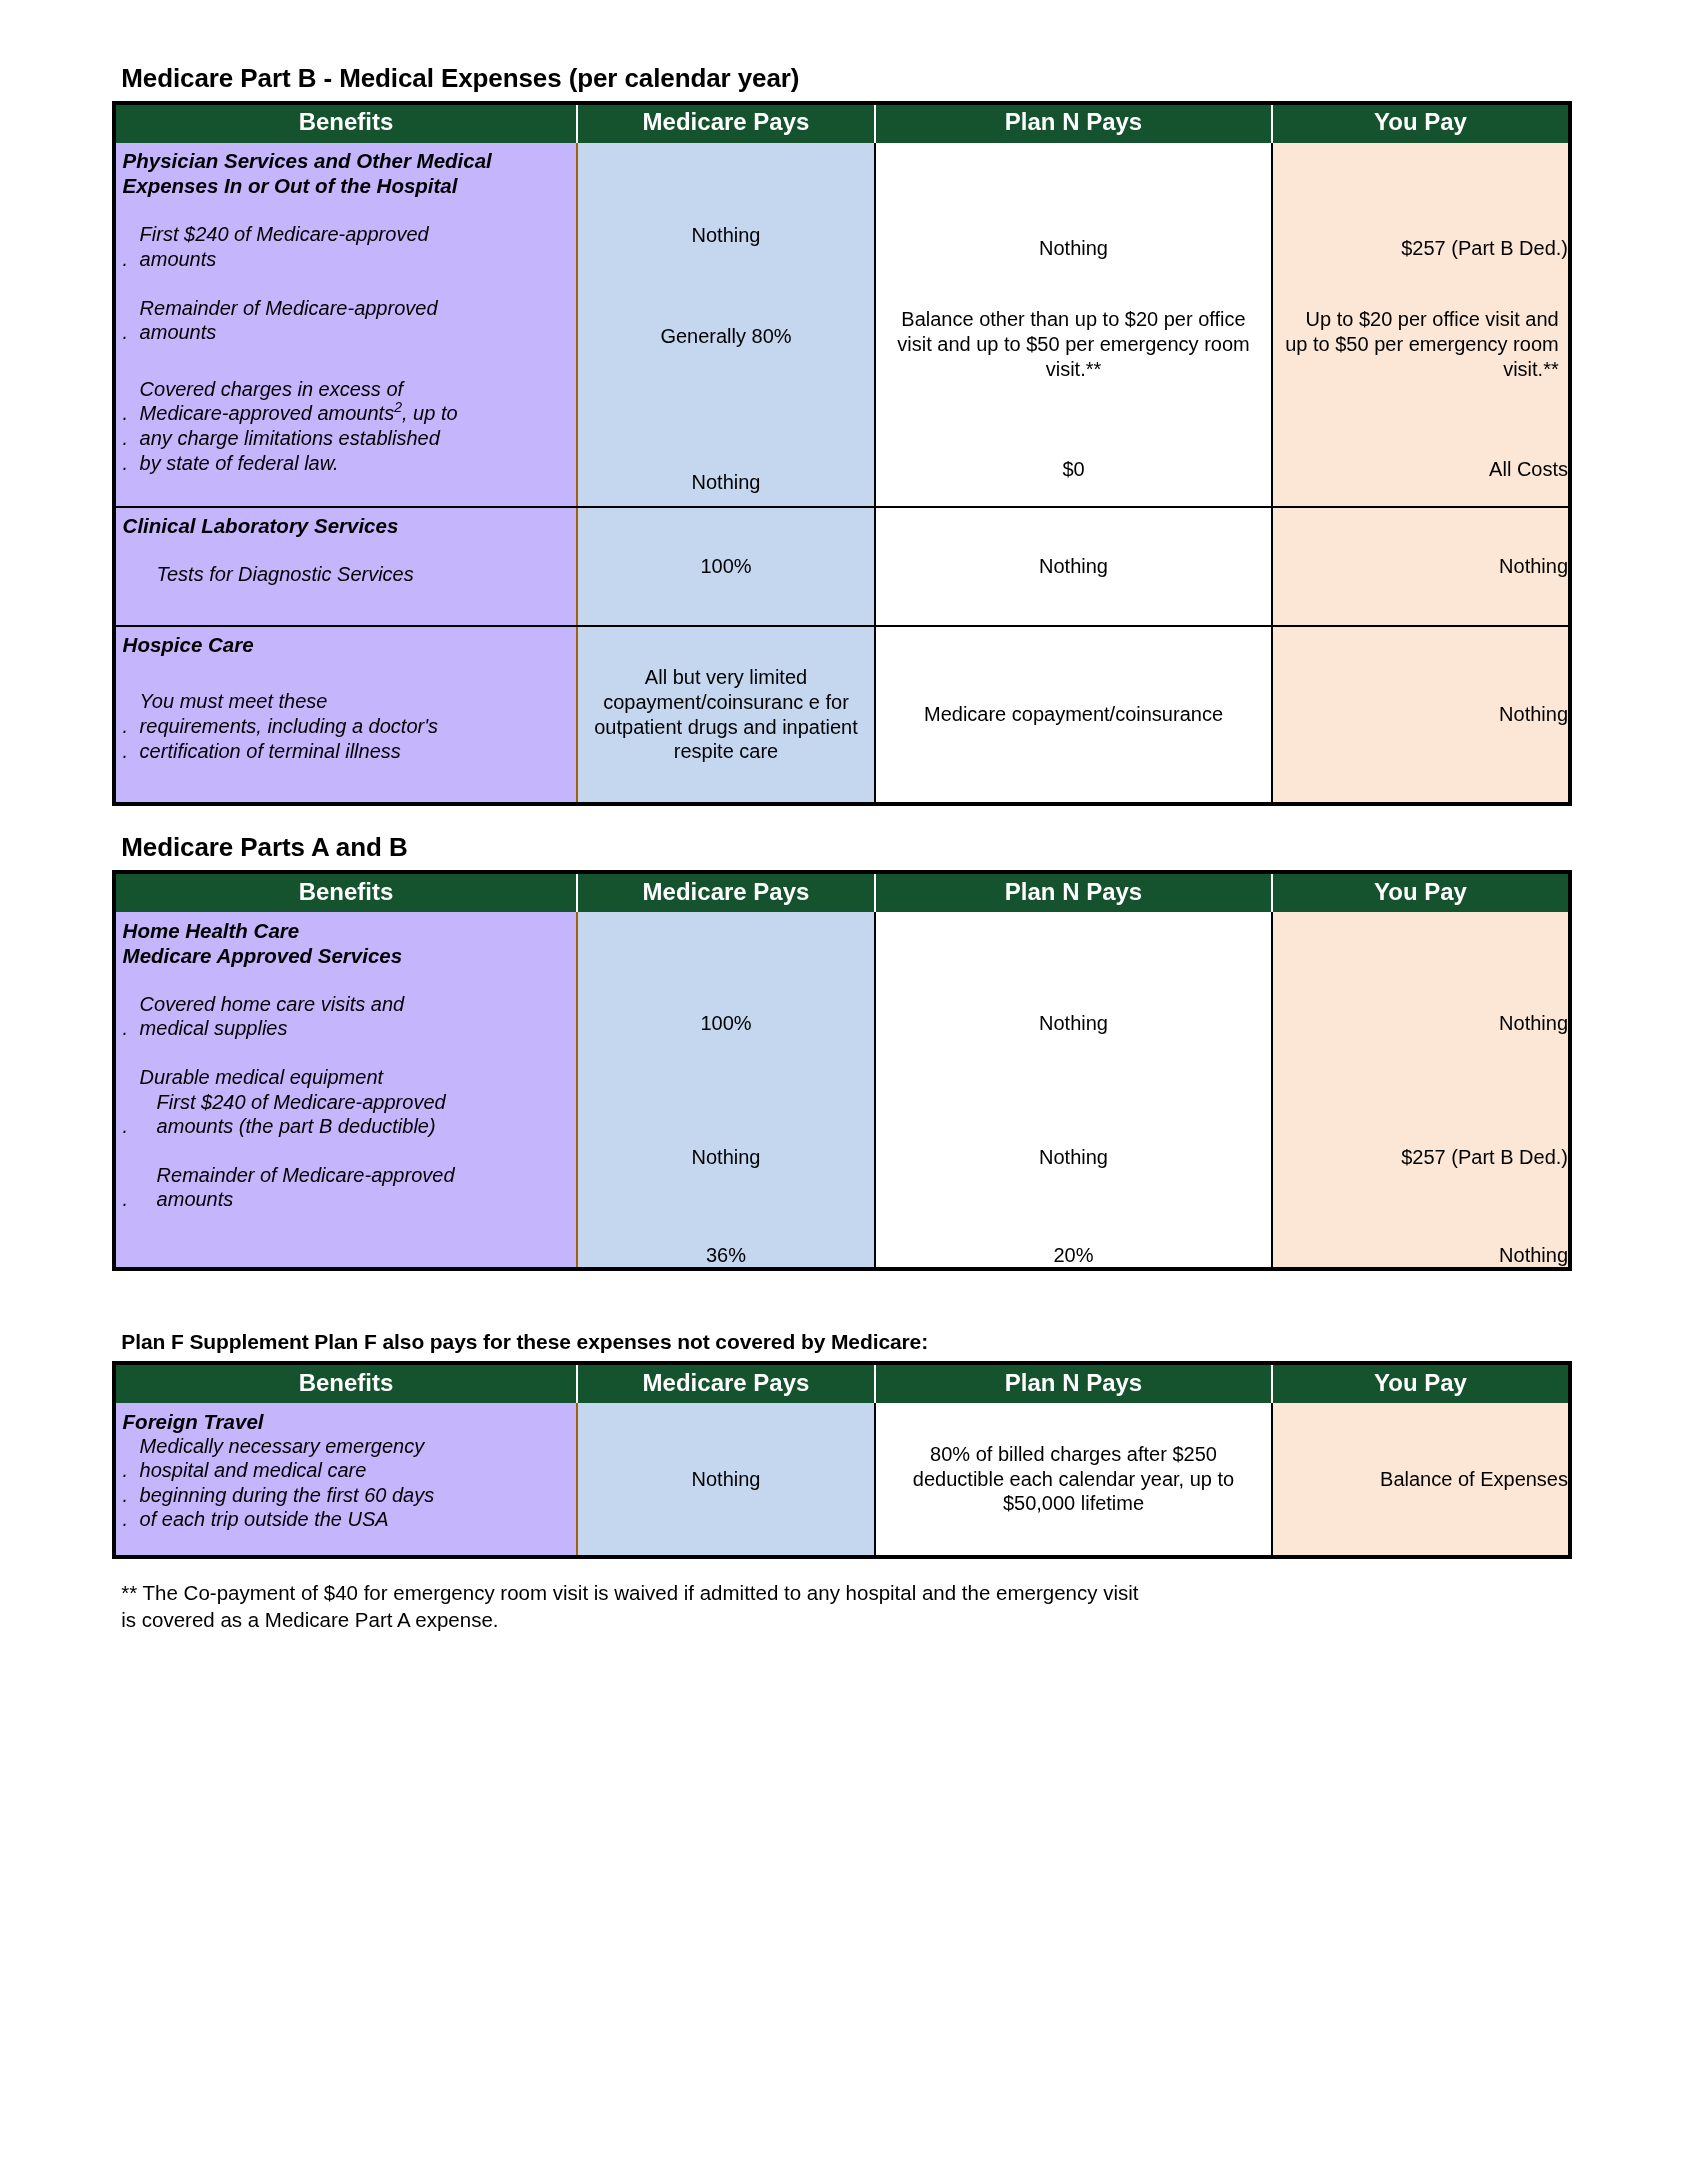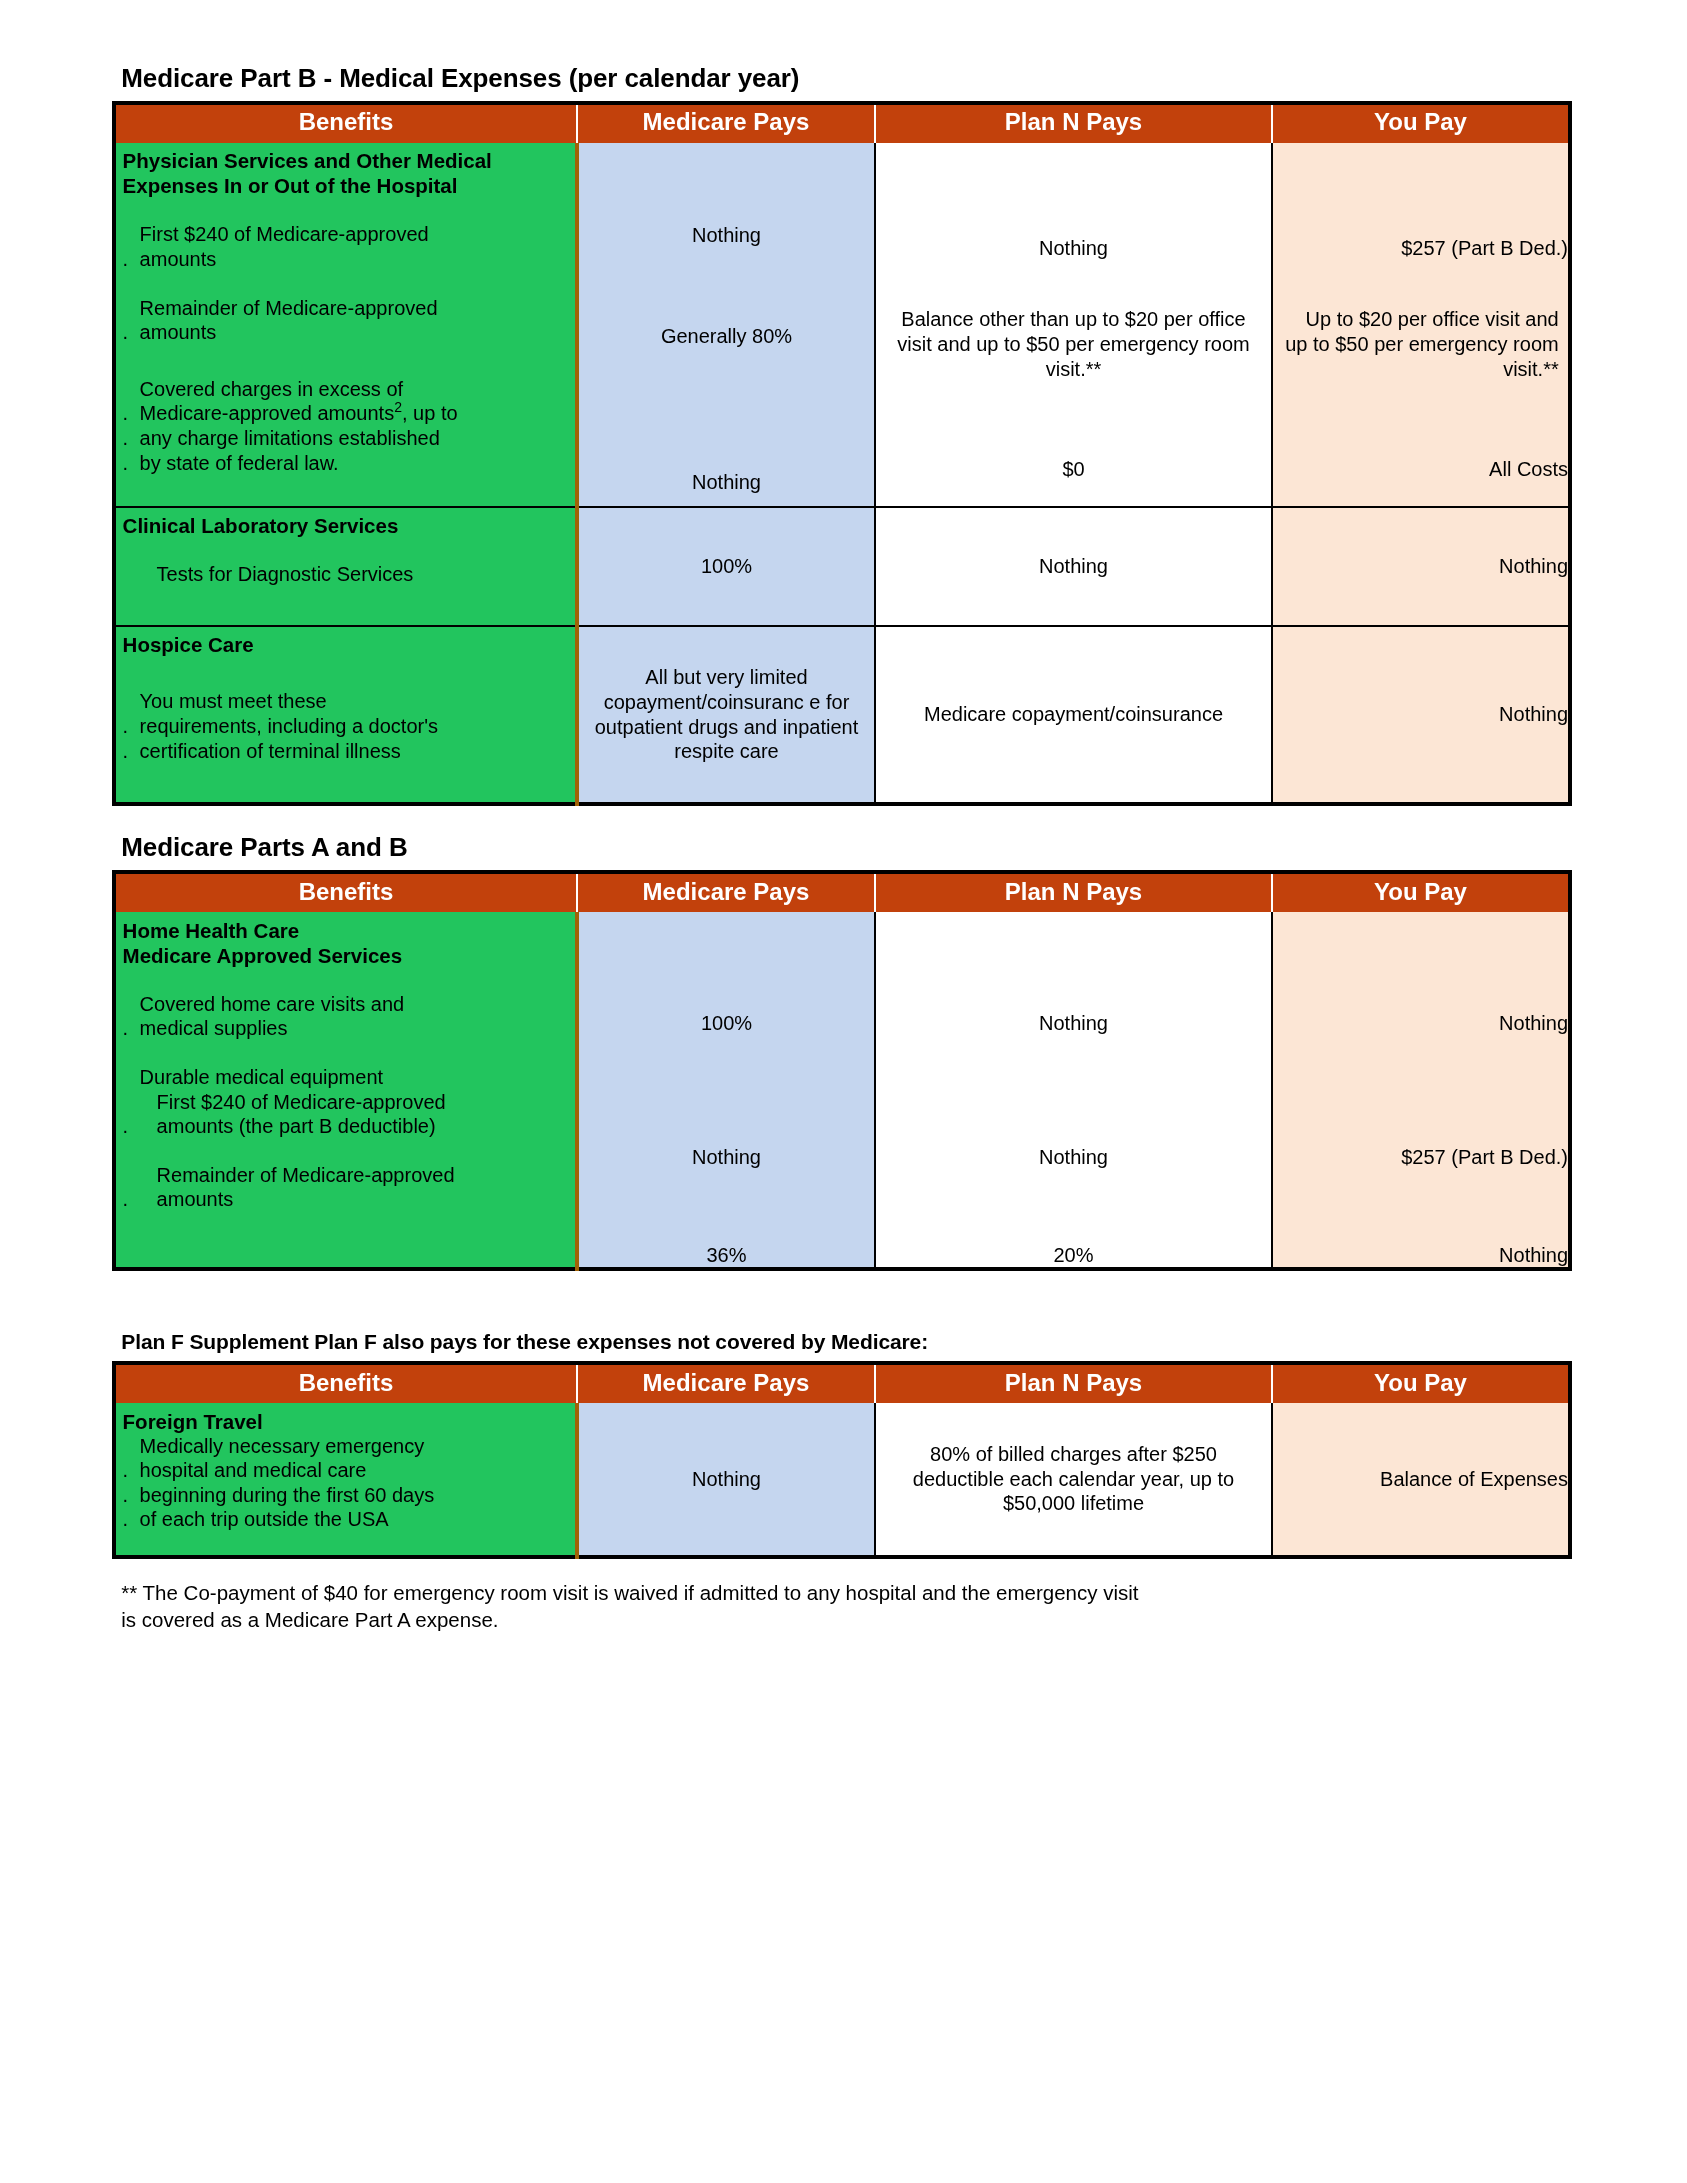--- a/index.html
+++ b/index.html
@@ -38,41 +38,42 @@
     width: 1456px;
     table-layout: fixed;
     border: 4px solid #000000;
   }
   table.sheet col.c-benefits { width: 463px; }
   table.sheet col.c-medicare { width: 298px; }
   table.sheet col.c-plan     { width: 397px; }
   table.sheet col.c-you      { width: 298px; }
 
   thead th {
-    background: #c2410c;
+    background: #14532d;
     color: #ffffff;
     font-size: 24px;
     font-weight: bold;
     text-align: center;
     padding: 4.6px 0 7.3px 0;
     border-right: 2px solid #ffffff;
     line-height: 1.1;
   }
   thead th:last-child { border-right: none; }
 
   td {
     vertical-align: top;
     font-size: 20px;
     line-height: 1.23;
     padding: 0;
   }
   td.benefits {
-    background: #22c55e;
+    background: #c4b5fd;
     padding: 5.3px 6.6px 6.6px 6.6px;
-    border-right: 4px solid #a16207;
+    border-right: 2px solid #a16207;
+    font-style: italic;
   }
   td.col-medicare {
     background: #c5d6ef;
     text-align: center;
     vertical-align: middle;
     border-right: 2px solid #000000;
   }
   td.col-plan {
     background: #ffffff;
     text-align: center;

